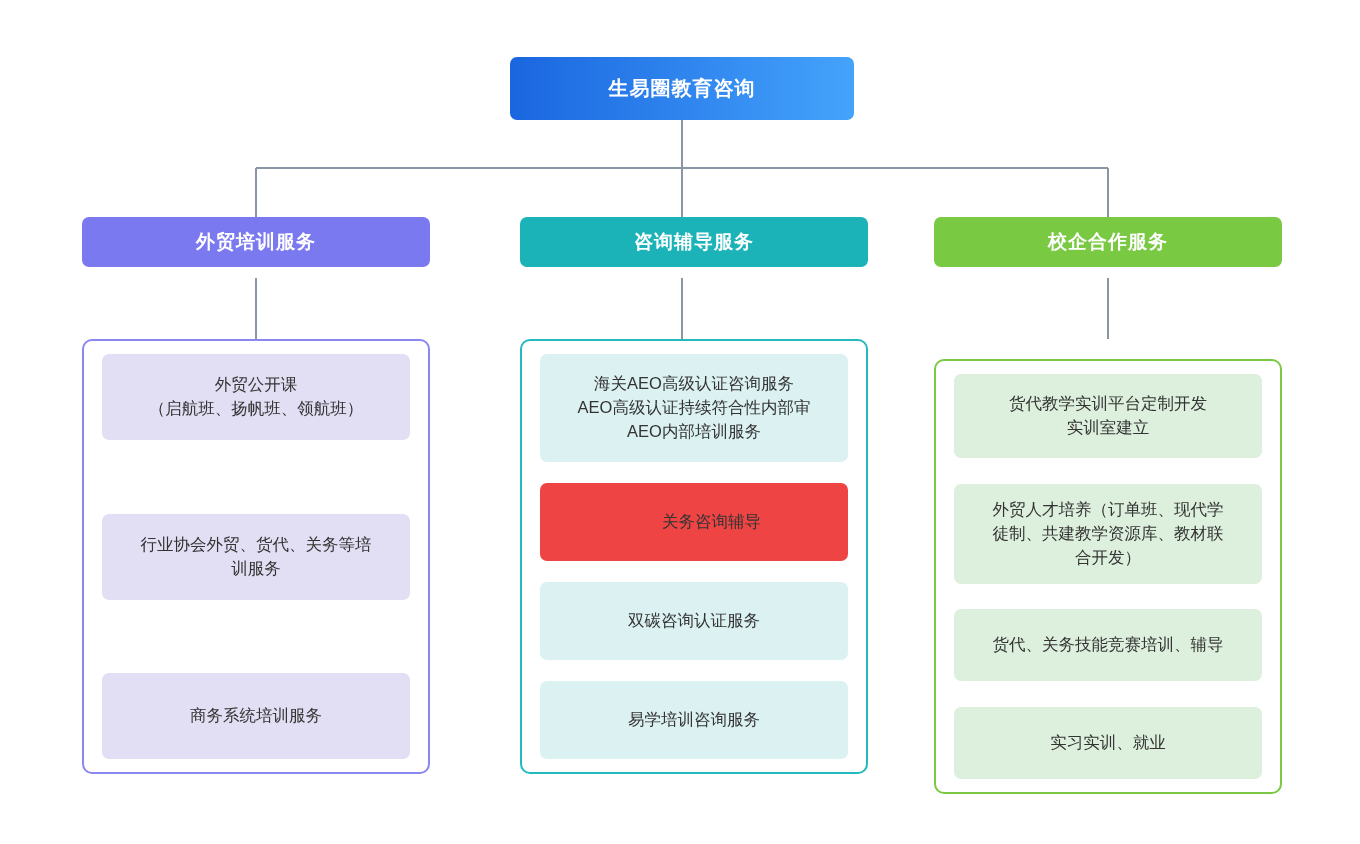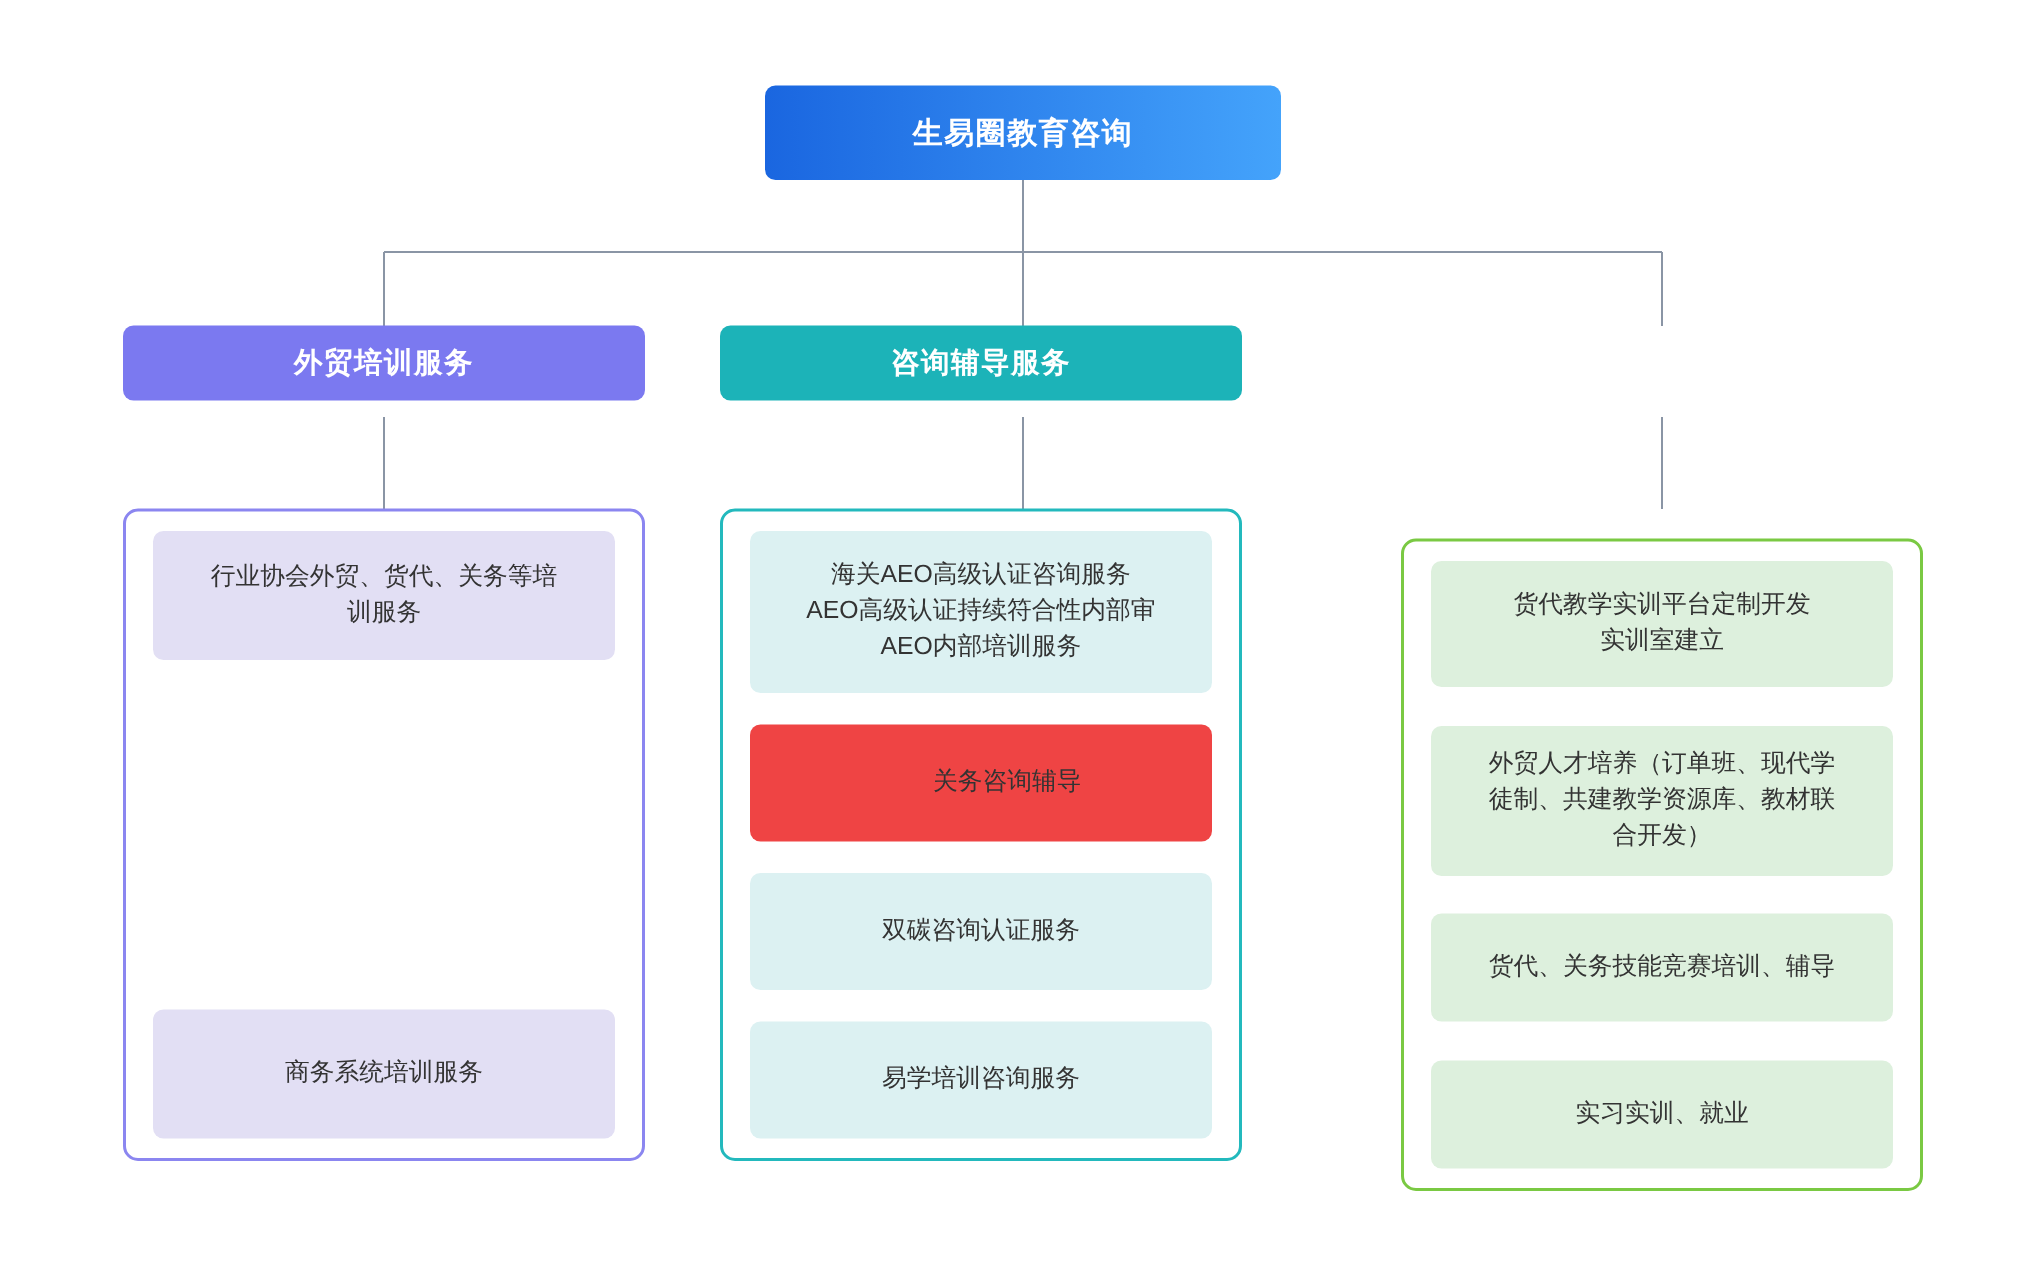--- a/index.html
+++ b/index.html
@@ -46,21 +46,21 @@
   }
 
   
   .column {
     position: absolute;
     top: 0;
     width: 348px;
     height: 844px;
   }
   #col-0 { left: 82px; }
-  #col-1 { left: 480px; }
+  #col-1 { left: 520px; }
   #col-2 { left: 934px; }
 
   .cat-header {
     position: absolute;
     top: 217px;
     left: 0;
     width: 348px;
     height: 50px;
     border-radius: 7px;
     display: flex;
@@ -159,20 +159,23 @@
   <div class="root-node" style="background: linear-gradient(90deg, rgb(26, 102, 224) 0%, rgb(68, 163, 251) 100%);">
     <span class="root-label">生易圈教育咨询</span>
   </div>
 
   <div class="column" id="col-0">
     <div class="cat-header" style="background: rgb(123, 121, 240);">
       <span class="cat-header-label">外贸培训服务</span>
     </div>
     <div class="panel" style="border-color: rgb(139, 134, 240);">
       <div class="chip" style="background: rgb(226, 223, 244);">
+        <span class="chip-lines">外贸公开课<br>（启航班、扬帆班、领航班）</span>
+      </div>
+      <div class="chip" style="background: rgb(226, 223, 244);">
         <span class="chip-lines">行业协会外贸、货代、关务等培<br>训服务</span>
       </div>
       <div class="chip" style="background: rgb(226, 223, 244);">
         <span class="chip-lines">商务系统培训服务</span>
       </div>
     </div>
   </div>
 
   <div class="column" id="col-1">
     <div class="cat-header" style="background: rgb(28, 179, 184);">
@@ -188,20 +191,23 @@
       <div class="chip" style="background: rgb(220, 241, 242);">
         <span class="chip-lines">双碳咨询认证服务</span>
       </div>
       <div class="chip" style="background: rgb(220, 241, 242);">
         <span class="chip-lines">易学培训咨询服务</span>
       </div>
     </div>
   </div>
 
   <div class="column" id="col-2">
+    <div class="cat-header" style="background: rgb(122, 201, 67);">
+      <span class="cat-header-label">校企合作服务</span>
+    </div>
     <div class="panel" style="border-color: rgb(122, 201, 67); margin-top: 20px;">
       <div class="chip" style="background: rgb(221, 240, 221);">
         <span class="chip-lines">货代教学实训平台定制开发<br>实训室建立</span>
       </div>
       <div class="chip" style="background: rgb(221, 240, 221);">
         <span class="chip-lines">外贸人才培养（订单班、现代学<br>徒制、共建教学资源库、教材联<br>合开发）</span>
       </div>
       <div class="chip" style="background: rgb(221, 240, 221);">
         <span class="chip-lines">货代、关务技能竞赛培训、辅导</span>
       </div>

